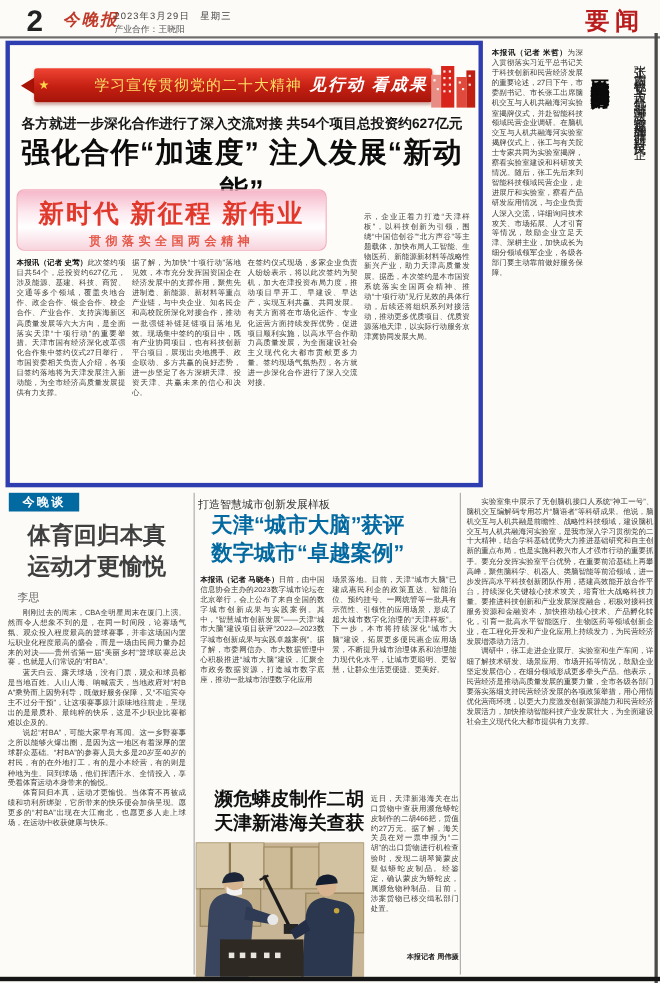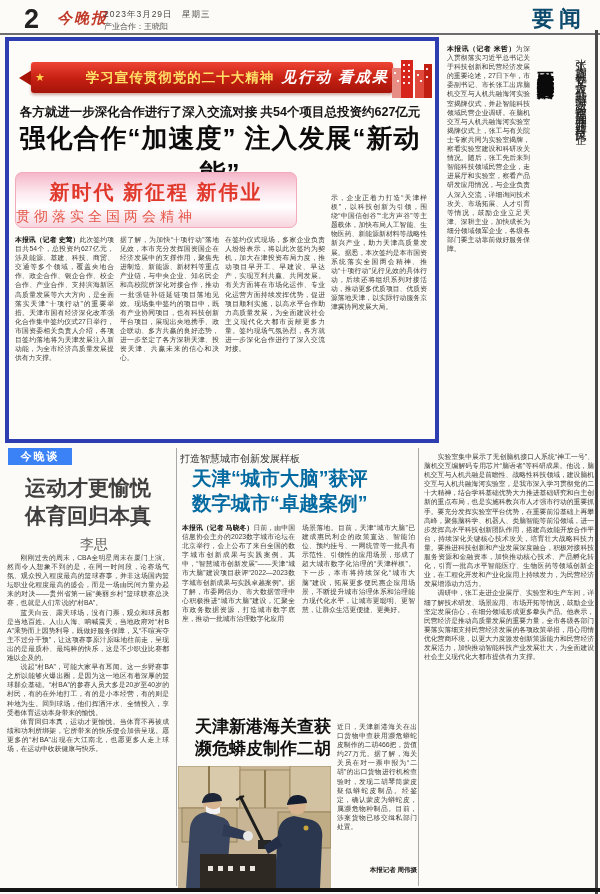--- a/index.html
+++ b/index.html
@@ -5,73 +5,73 @@
   html,body{margin:0;padding:0;background:#e8e8e8;}
   .page{position:relative;width:600px;height:894px;background:#fcfbf7;overflow:hidden;
         font-family:"Liberation Sans","DejaVu Sans",sans-serif;}
   .abs{position:absolute;}
   
   .page-num{left:24px;top:4px;font-size:27px;font-weight:bold;color:#222;}
   .masthead{left:57px;top:9px;font-family:"Liberation Serif",serif;font-style:italic;
             font-weight:bold;font-size:15px;color:#c03a2b;letter-spacing:2px;}
   .hdr-date{left:104px;top:9px;font-size:8.5px;color:#444;letter-spacing:1px;}
   .hdr-editor{left:104px;top:21px;font-size:8px;color:#555;}
-  .section-name{right:14px;top:4px;font-size:22px;font-weight:bold;color:#0c4a6e;letter-spacing:5px;}
+  .section-name{right:14px;top:4px;font-size:22px;font-weight:bold;color:#b91c1c;letter-spacing:5px;}
   .hdr-rule{left:0;top:33px;width:600px;height:2px;background:#6d6d6d;}
   .edge-right{left:595px;top:30px;width:3px;height:864px;background:#4a4a4a;}
   .edge-bottom{left:0;top:888px;width:600px;height:4px;background:#151515;}
   
   .lead-box{left:5px;top:37px;width:434px;height:406px;border:4px solid #2e3db0;
             background:#fdfcf8;box-sizing:border-box;}
   .lead-inner{position:relative;width:100%;height:100%;}
   .banner-tail{left:10px;top:29px;width:0;height:0;border-top:8px solid transparent;
                border-bottom:8px solid transparent;border-right:13px solid #a81408;}
   .banner-bar{left:22px;top:21px;width:362px;height:31px;border-radius:3px;
               background:linear-gradient(180deg,#ef4434,#c41f12 55%,#a5150a);
               display:flex;align-items:center;justify-content:center;gap:7px;
               box-shadow:0 2px 3px rgba(120,20,10,.35);}
   .banner-star{color:#ffd24a;font-size:11px;}
-  .banner-text{color:#ffdf66;font-size:13.5px;font-weight:bold;letter-spacing:1px;margin-left:34px;}
+  .banner-text{color:#ffdf66;font-size:13.5px;font-weight:normal;letter-spacing:1px;margin-left:34px;}
   .banner-slogan{color:#ffffff;font-size:15px;font-weight:bold;font-style:italic;
                  font-family:"Liberation Serif",serif;letter-spacing:2px;}
   .buildings{left:382px;top:13px;}
   .lead-kicker{left:4px;top:63px;width:414px;text-align:center;font-size:12.5px;
                font-weight:bold;color:#161616;}
   .lead-headline{left:0;top:80px;width:422px;text-align:center;font-size:26px;
                  font-weight:bold;color:#0c0c0c;letter-spacing:1px;}
   .theme-box{left:6px;top:131px;width:280px;height:54px;border-radius:7px;
              border:1px solid #f2aabc;
              background:linear-gradient(180deg,#f5b7c9,#fdeaf0 38%,#ffffff 62%,#f8d4de);}
-  .theme-line1{margin-top:6px;text-align:center;font-size:20px;font-weight:bold;
+  .theme-line1{margin-top:6px;text-align:center;font-size:23px;font-weight:bold;
                color:#e0382b;letter-spacing:2px;}
-  .theme-line2{font-size:14px;font-weight:normal;color:#e4584a;
+  .theme-line2{text-align:center;font-size:11px;font-weight:bold;color:#e4584a;
                letter-spacing:4px;margin-top:2px;}
   .smalltext{font-size:6.8px;line-height:9.1px;text-align:justify;color:#3b3b3b;
              overflow:hidden;word-break:break-all;}
   .byline-inline{font-weight:bold;color:#111;}
   .lead-col1{left:6px;top:194px;width:99px;height:198px;}
   .lead-col2{left:111px;top:194px;width:99px;height:198px;}
   .lead-col3{left:216px;top:194px;width:100px;height:198px;}
   .lead-col4{left:322px;top:152px;width:96px;height:240px;}
   
   .right-top-col{left:447px;top:44px;width:83px;height:398px;}
   .v-kicker{left:573px;top:50px;height:400px;writing-mode:vertical-rl;font-size:11.5px;
             letter-spacing:3px;color:#1e1e1e;}
   .v-headline{left:534px;top:58px;height:398px;writing-mode:vertical-rl;font-size:17px;
               font-weight:bold;letter-spacing:0.5px;color:#0b0b0b;}
   .right-bottom-col{left:424px;top:452px;width:170px;height:434px;}
   .right-bottom-col p{margin:0;text-indent:2em;}
   
   .vrule{width:1px;background:#a8a8a8;}
-  .talk-label{left:8px;top:448px;width:64px;height:17px;background:#3b82f6;color:#fff;
+  .talk-label{left:8px;top:448px;width:64px;height:17px;background:#0369a1;color:#fff;
               font-size:11px;font-weight:bold;letter-spacing:2px;display:flex;
               align-items:center;justify-content:center;}
   .talk-headline{left:0;top:474px;width:176px;text-align:center;font-size:21px;
                  font-weight:bold;color:#3f3f3f;line-height:28px;}
-  .talk-author{left:6px;top:536px;width:176px;text-align:center;font-size:14px;color:#666;}
+  .talk-author{left:16px;top:536px;width:176px;text-align:left;font-size:10px;color:#666;}
   .talk-body{left:7px;top:553px;width:162px;height:333px;}
   .talk-body p{margin:0;text-indent:2em;}
   
   .cb-kicker{left:180px;top:452px;width:236px;text-align:left;font-size:10px;color:#333;}
   .cb-headline{left:192px;top:466px;width:236px;text-align:left;font-size:19.5px;
                font-weight:bold;color:#0369a1;line-height:25px;}
   .cb-col1{left:182px;top:523px;width:113px;height:188px;}
   .cb-col2{left:302px;top:523px;width:113px;height:188px;}
   
   .cu-headline{left:178px;top:716px;width:170px;text-align:center;font-size:17px;
@@ -142,42 +142,42 @@
   <div class="abs smalltext right-bottom-col">
     <p>实验室集中展示了无创脑机接口人系统“神工一号”、脑机交互编解码专用芯片“脑语者”等科研成果。他说，脑机交互与人机共融是前瞻性、战略性科技领域，建设脑机交互与人机共融海河实验室，是我市深入学习贯彻党的二十大精神，结合学科基础优势大力推进基础研究和自主创新的重点布局，也是实施科教兴市人才强市行动的重要抓手。要充分发挥实验室平台优势，在重要前沿基础上再攀高峰，聚焦脑科学、机器人、类脑智能等前沿领域，进一步发挥高水平科技创新团队作用，搭建高效能开放合作平台，持续深化关键核心技术攻关，培育壮大战略科技力量。要推进科技创新和产业发展深度融合，积极对接科技服务资源和金融资本，加快推动核心技术、产品孵化转化，引育一批高水平智能医疗、生物医药等领域创新企业，在工程化开发和产业化应用上持续发力，为民营经济发展增添动力活力。</p>
     <p>调研中，张工走进企业展厅、实验室和生产车间，详细了解技术研发、场景应用、市场开拓等情况，鼓励企业坚定发展信心，在细分领域形成更多拳头产品。他表示，民营经济是推动高质量发展的重要力量，全市各级各部门要落实落细支持民营经济发展的各项政策举措，用心用情优化营商环境，以更大力度激发创新策源能力和民营经济发展活力，加快推动智能科技产业发展壮大，为全面建设社会主义现代化大都市提供有力支撑。</p>
   </div>
 
   <div class="abs vrule" style="left:176px;top:448px;height:438px;"></div>
   <div class="abs vrule" style="left:418px;top:448px;height:438px;"></div>
 
   <div class="abs talk-label">今晚谈</div>
   <div class="abs talk-headline">
+    <div>体育回归本真</div>
     <div>运动才更愉悦</div>
-    <div>体育回归本真</div>
   </div>
   <div class="abs talk-author">李思</div>
   <div class="abs smalltext talk-body">
     <p>刚刚过去的周末，CBA全明星周末在厦门上演。然而令人想象不到的是，在同一时间段，论赛场气氛、观众投入程度最高的篮球赛事，并非这场国内篮坛职业化程度最高的盛会，而是一场由民间力量办起来的对决——贵州省第一届“美丽乡村”篮球联赛总决赛，也就是人们常说的“村BA”。</p>
     <p>蓝天白云、露天球场，没有门票，观众和球员都是当地百姓。人山人海、呐喊震天，当地政府对“村BA”乘势而上因势利导，既做好服务保障，又“不喧宾夺主不过分干预”，让这项赛事原汁原味地往前走，呈现出的是最质朴、最纯粹的快乐，这是不少职业比赛都难以企及的。</p>
     <p>说起“村BA”，可能大家早有耳闻。这一乡野赛事之所以能够火爆出圈，是因为这一地区有着深厚的篮球群众基础。“村BA”的参赛人员大多是20岁至40岁的村民，有的在外地打工，有的是小本经营，有的则是种地为生。回到球场，他们挥洒汗水、全情投入，享受着体育运动本身带来的愉悦。</p>
     <p>体育回归本真，运动才更愉悦。当体育不再被成绩和功利所绑架，它所带来的快乐便会加倍呈现。愿更多的“村BA”出现在大江南北，也愿更多人走上球场，在运动中收获健康与快乐。</p>
   </div>
 
   <div class="abs cb-kicker">打造智慧城市创新发展样板</div>
   <div class="abs cb-headline">
     <div>天津“城市大脑”获评</div>
     <div>数字城市“卓越案例”</div>
   </div>
   <div class="abs smalltext cb-col1"><span class="byline-inline">本报讯（记者 马晓冬）</span><span>日前，由中国信息协会主办的2023数字城市论坛在北京举行，会上公布了来自全国的数字城市创新成果与实践案例。其中，“智慧城市创新发展”——天津“城市大脑”建设项目获评“2022—2023数字城市创新成果与实践卓越案例”。据了解，市委网信办、市大数据管理中心积极推进“城市大脑”建设，汇聚全市政务数据资源，打造城市数字底座，推动一批城市治理数字化应用</span></div>
   <div class="abs smalltext cb-col2">场景落地。目前，天津“城市大脑”已建成惠民利企的政策直达、智能泊位、预约挂号、一网统管等一批具有示范性、引领性的应用场景，形成了超大城市数字化治理的“天津样板”。下一步，本市将持续深化“城市大脑”建设，拓展更多便民惠企应用场景，不断提升城市治理体系和治理能力现代化水平，让城市更聪明、更智慧，让群众生活更便捷、更美好。</div>
 
   <div class="abs cu-headline">
+    <div>濒危蟒皮制作二胡</div>
     <div>天津新港海关查获</div>
-    <div>濒危蟒皮制作二胡</div>
   </div>
   <div class="abs cu-photo">
     <svg width="153" height="122" viewBox="0 0 153 122">
       <rect x="0" y="0" width="153" height="122" fill="#c7b595"></rect>
       <rect x="0" y="0" width="62" height="42" fill="#d9caab" stroke="#a08c64" stroke-width="1"></rect>
       <rect x="62" y="4" width="50" height="38" fill="#cdbb98" stroke="#a08c64" stroke-width="1"></rect>
       <rect x="112" y="0" width="41" height="46" fill="#d3c2a2" stroke="#a08c64" stroke-width="1"></rect>
       <rect x="4" y="42" width="55" height="34" fill="#c2ae88" stroke="#97835c" stroke-width="1"></rect>
       <rect x="100" y="46" width="53" height="36" fill="#bfab84" stroke="#97835c" stroke-width="1"></rect>
       <line x1="31" y1="0" x2="31" y2="42" stroke="#8d7950" stroke-width="2"></line>

